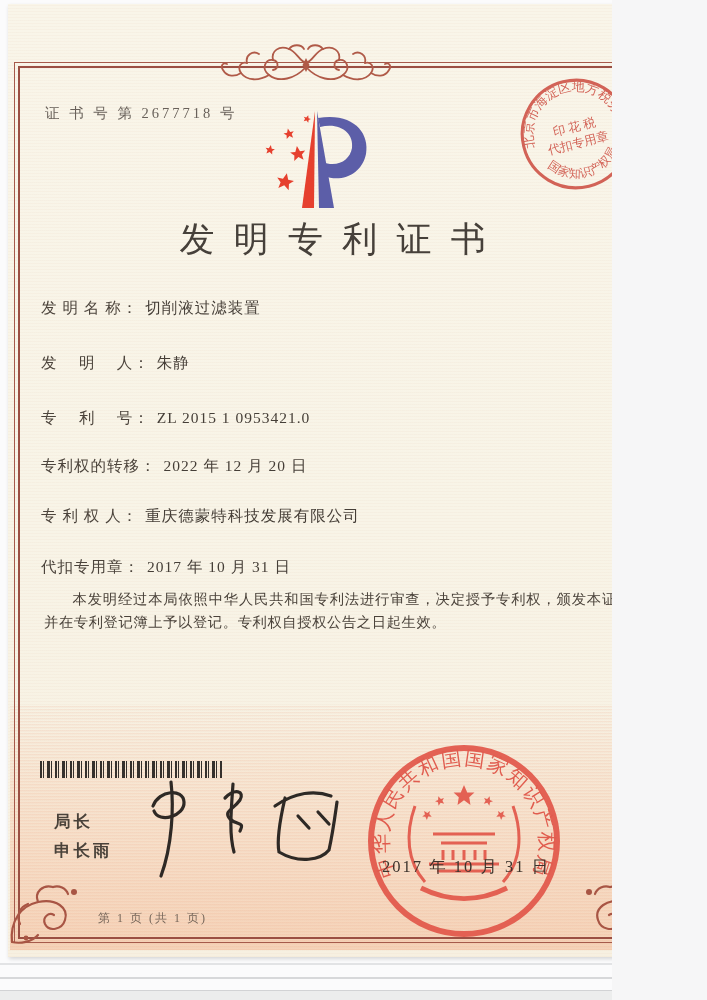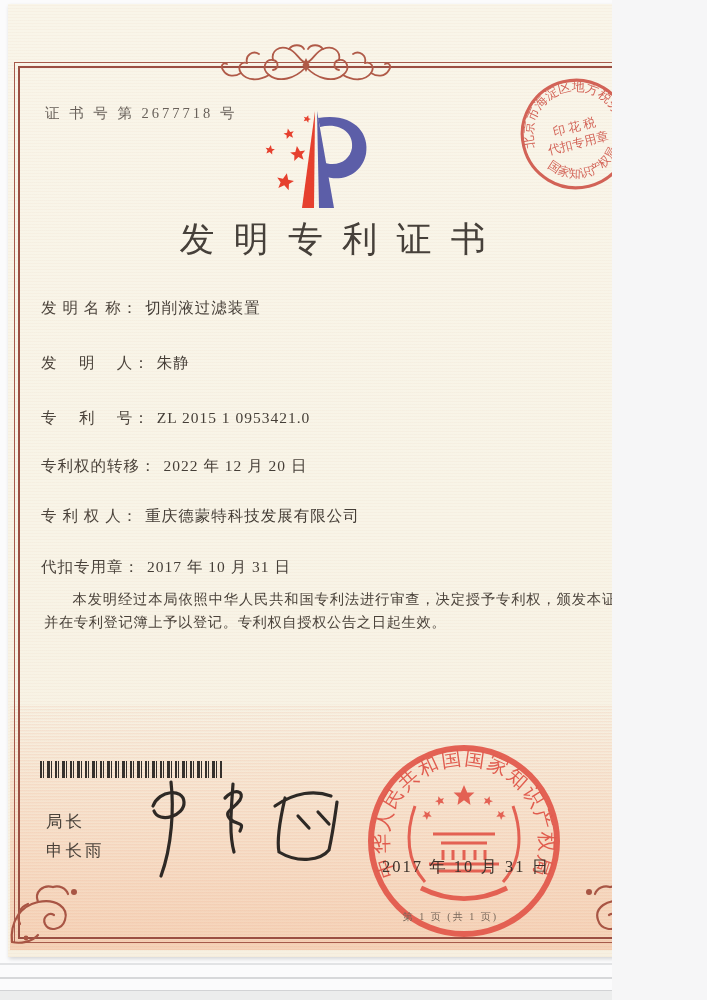--- a/index.html
+++ b/index.html
@@ -48,30 +48,30 @@
   
   .paras{position:absolute;left:32px;top:580px;width:596px;font-size:14.3px;line-height:22.5px;
          color:#4a423a;letter-spacing:.6px;text-align:justify;}
   .paras p{margin:4px;text-indent:2em;}
 
   
   .barcode{position:absolute;left:32px;top:757px;width:183px;height:17px;
       background:repeating-linear-gradient(90deg,#35302c 0 2px,rgba(0,0,0,0) 2px 3px,#35302c 3px 4px,rgba(0,0,0,0) 4px 7px,#35302c 7px 10px,rgba(0,0,0,0) 10px 11px,#35302c 11px 12px,rgba(0,0,0,0) 12px 15px);}
 
   
-  .director{position:absolute;left:38px;top:803px;font-size:16.5px;color:#4a423a;letter-spacing:3px;line-height:29px;}
+  .director{position:absolute;left:46px;top:803px;font-size:16.5px;color:#4a423a;letter-spacing:3px;line-height:29px;font-weight:bold;}
   .signature{position:absolute;left:125px;top:772px;width:215px;height:105px;}
 
   
   .issue-seal{position:absolute;left:355px;top:736px;width:202px;height:202px;opacity:.92;}
   .issue-date{position:absolute;left:374px;top:852px;font-size:16.5px;color:#3c342d;letter-spacing:2px;z-index:4;}
   .tax-seal{position:absolute;left:506px;top:68px;width:124px;height:124px;transform:rotate(-14deg);opacity:.85;}
 
-  .footer{position:absolute;left:90px;top:906px;width:400px;text-align:right;
-          font-size:10px;color:#77675a;letter-spacing:2px;}
+  .footer{position:absolute;left:90px;top:906px;width:400px;text-align:left;
+          font-size:12px;color:#77675a;letter-spacing:2px;}
 </style>
 </head>
 <body>
 
 <div class="scan">
 
   <div class="page">
     <div class="page-texture"></div>
     <div class="bottom-tint"></div>
 

